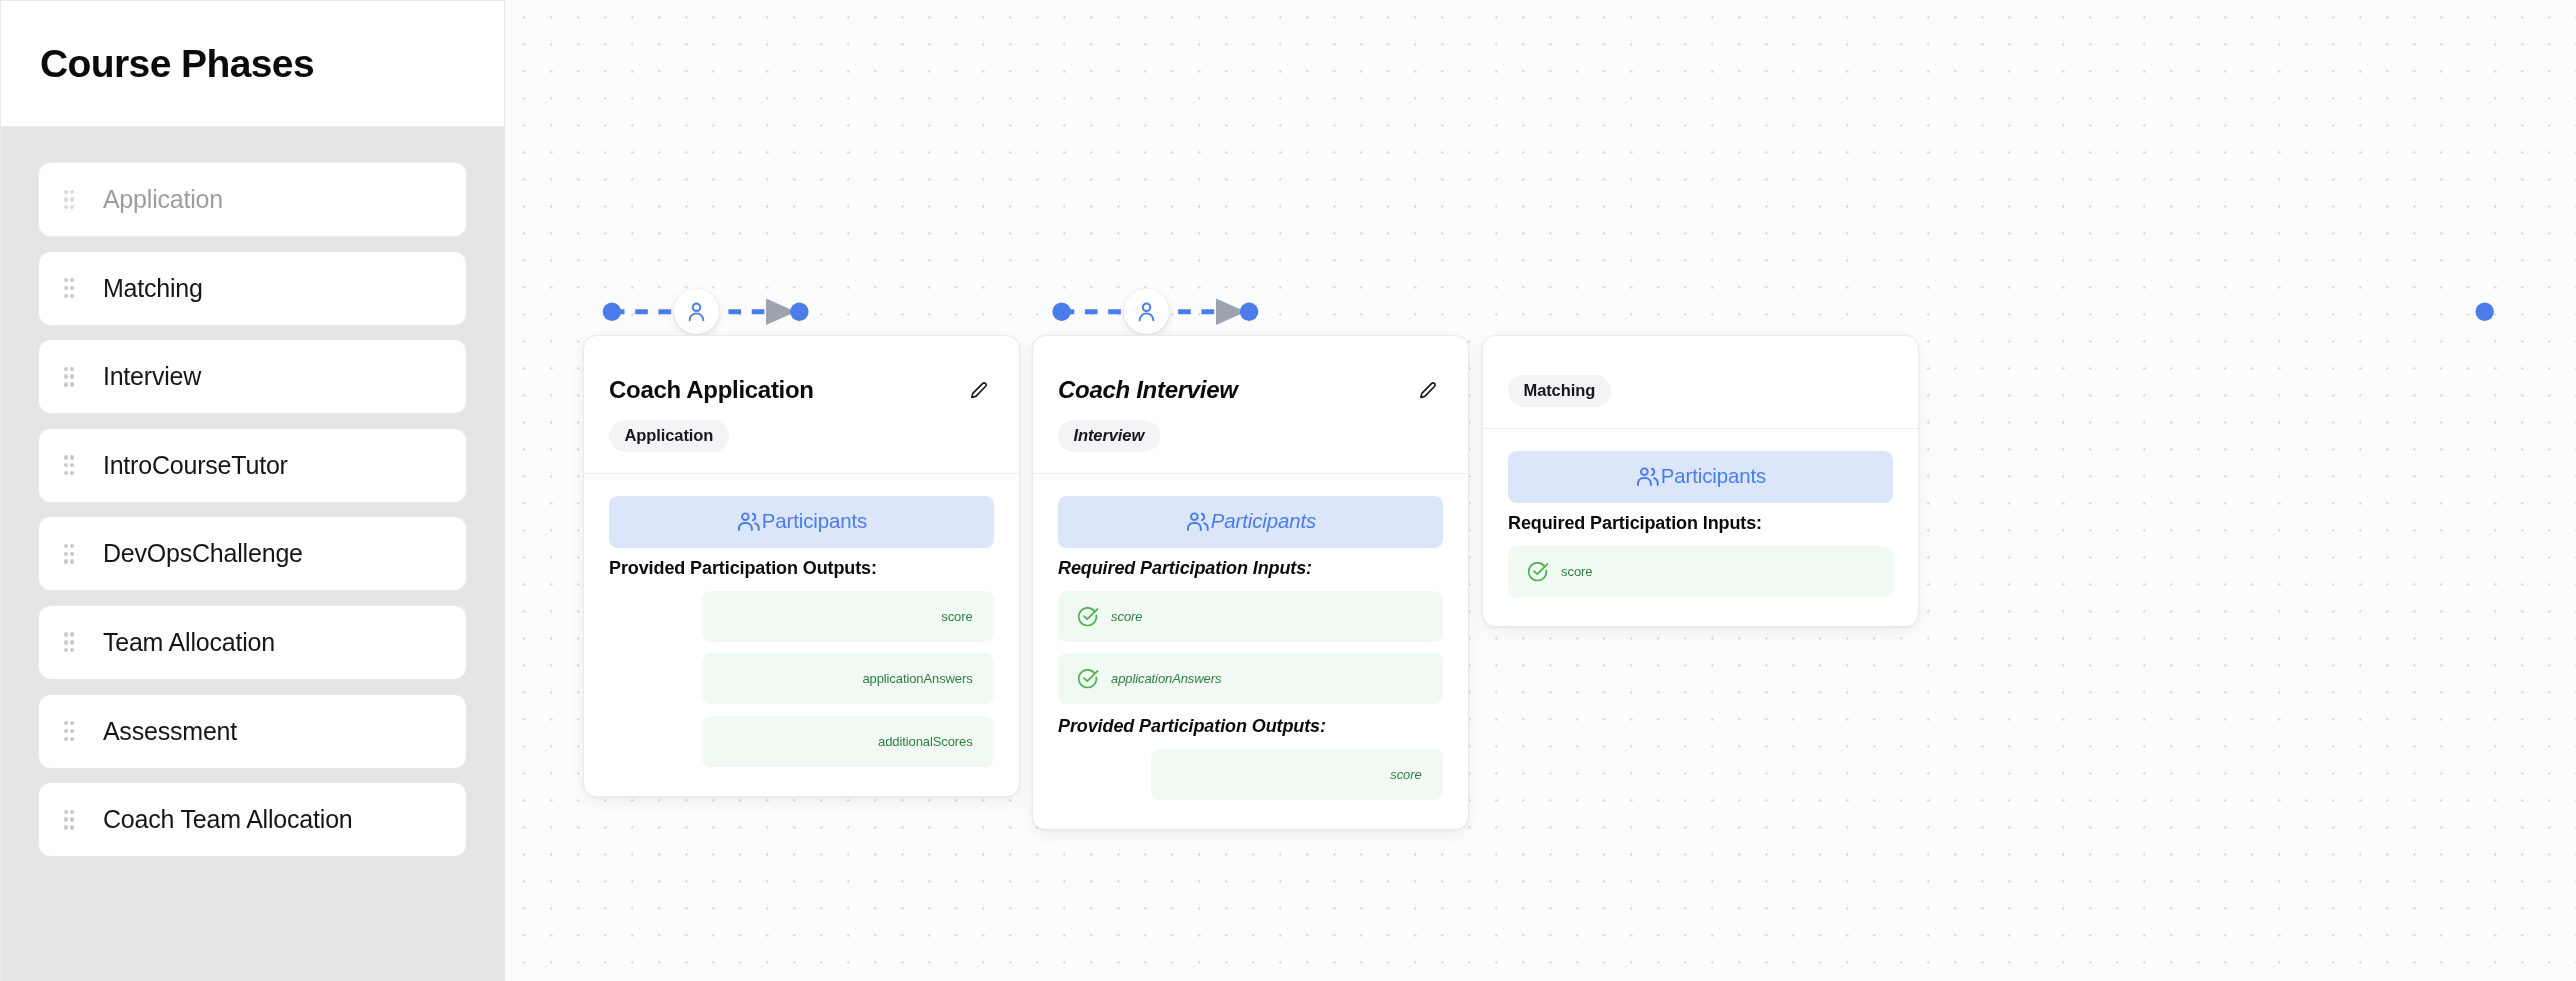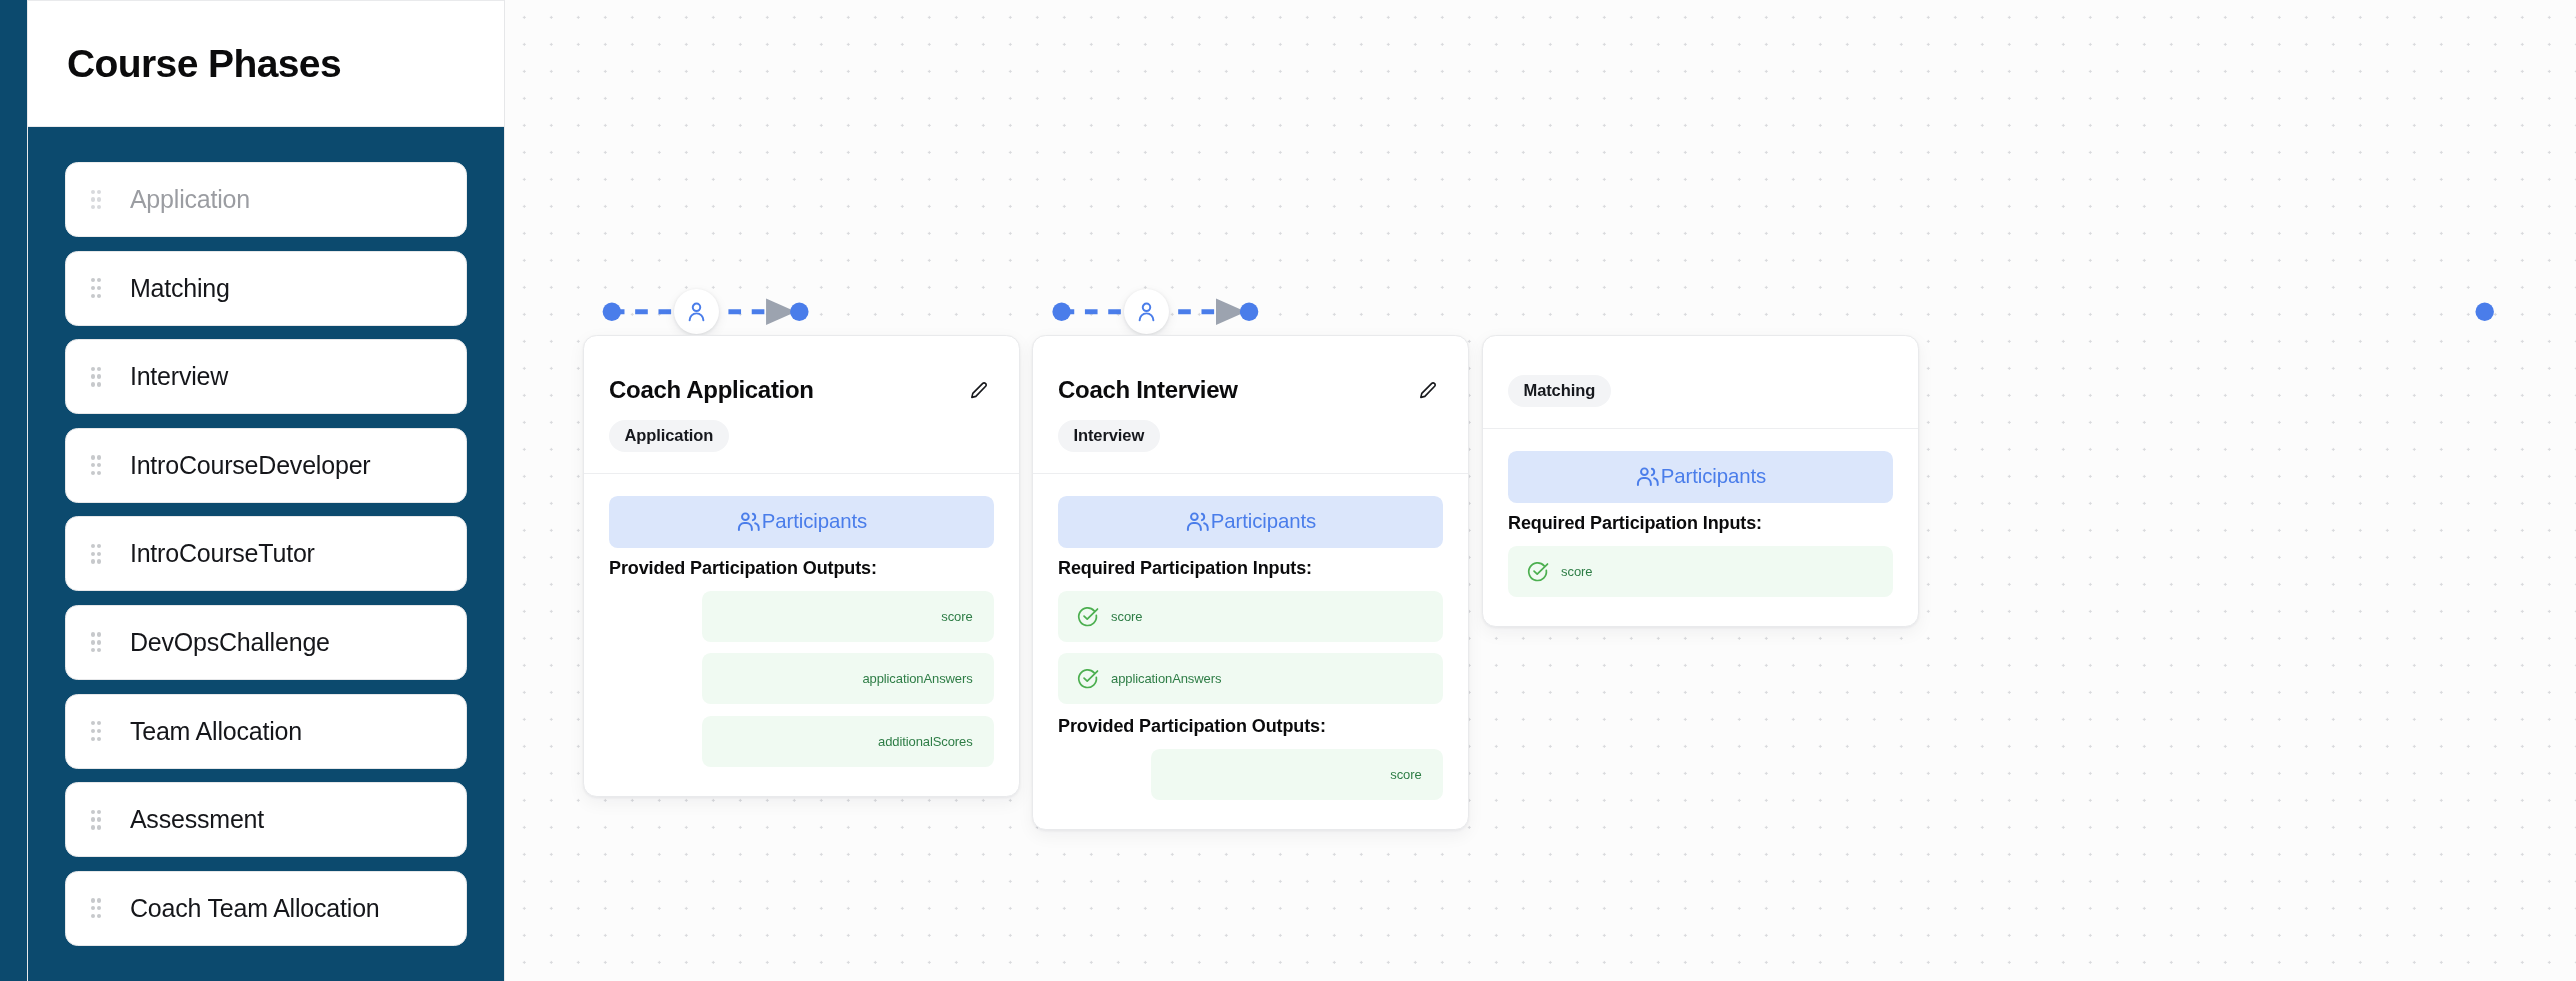--- a/index.html
+++ b/index.html
@@ -8,26 +8,25 @@
     overflow: hidden;
     background: #ffffff;
     font-family: "Liberation Sans", sans-serif;
     -webkit-font-smoothing: antialiased;
   }
   .app { display: flex; width: 2576px; height: 981px; position: relative; }
 
   
   .sidebar {
     width: 505px; height: 981px;
-    background: #0c4a6e;
+    background: #e5e5e5;
     border-right: 1px solid #e6e7e9;
     display: flex; flex-direction: column;
     flex: 0 0 505px;
     position: relative;
-    padding-left: 27px;
   }
   .sidebar-header {
     height: 127px;
     border-bottom: 1px solid #e9eaec;
     border-top: 1px solid #e9eaec;
     border-left: 1px solid #e9eaec;
     display: flex; align-items: center;
     padding-left: 39px;
     background: #fff;
   }
@@ -196,31 +195,20 @@
         </div>
         <div class="phase-item">
           <span class="drag-handle">
             <i></i>
             <i></i>
             <i></i>
             <i></i>
             <i></i>
             <i></i>
           </span>
-          <span class="phase-label">IntroCourseDeveloper</span>
-        </div>
-        <div class="phase-item">
-          <span class="drag-handle">
-            <i></i>
-            <i></i>
-            <i></i>
-            <i></i>
-            <i></i>
-            <i></i>
-          </span>
           <span class="phase-label">IntroCourseTutor</span>
         </div>
         <div class="phase-item">
           <span class="drag-handle">
             <i></i>
             <i></i>
             <i></i>
             <i></i>
             <i></i>
             <i></i>
@@ -389,21 +377,21 @@
             <span>score</span>
           </div>
             <div class="io-pill out">
             <span>applicationAnswers</span>
           </div>
             <div class="io-pill out">
             <span>additionalScores</span>
           </div>
     </div>
         </div>
-        <div class="node" style="left: 527px; top: 335px;">
+        <div class="node" style="left: 527px; top: 335px; font-style: italic;">
     <div class="node-head">
       <div class="node-title-row">
         <div class="node-title">Coach Interview</div>
         <button class="edit-btn">
           <span>
                   <svg class="icon" width="23" height="23" viewBox="0 0 24 24" fill="none" stroke="#17181c" stroke-width="1.7" stroke-linecap="round" stroke-linejoin="round">
       <path d="M4 20.2l1-4.2L15.4 5.6a1.9 1.9 0 0 1 2.7 0l.3.3a1.9 1.9 0 0 1 0 2.7L8.2 19.2l-4.2 1z"></path>
     </svg>
                 </span>
         </button>

